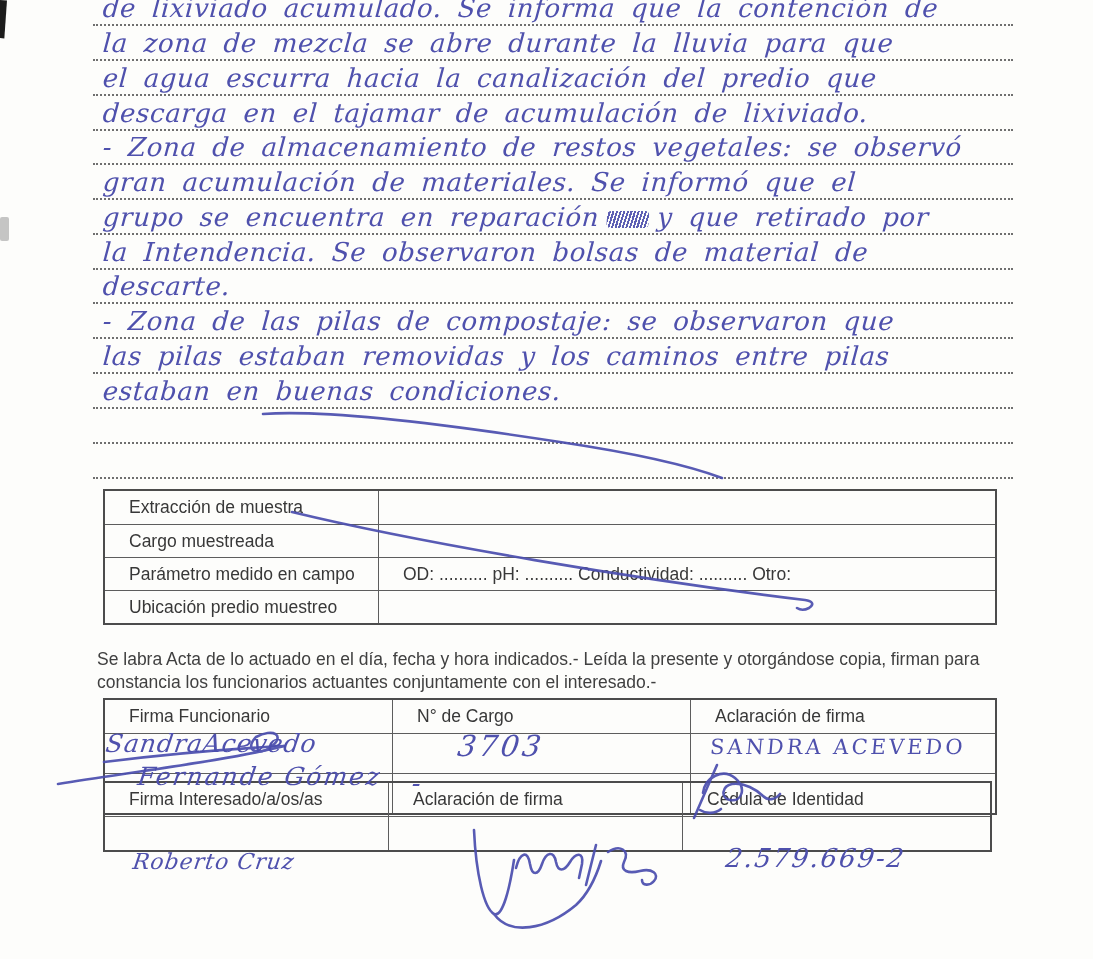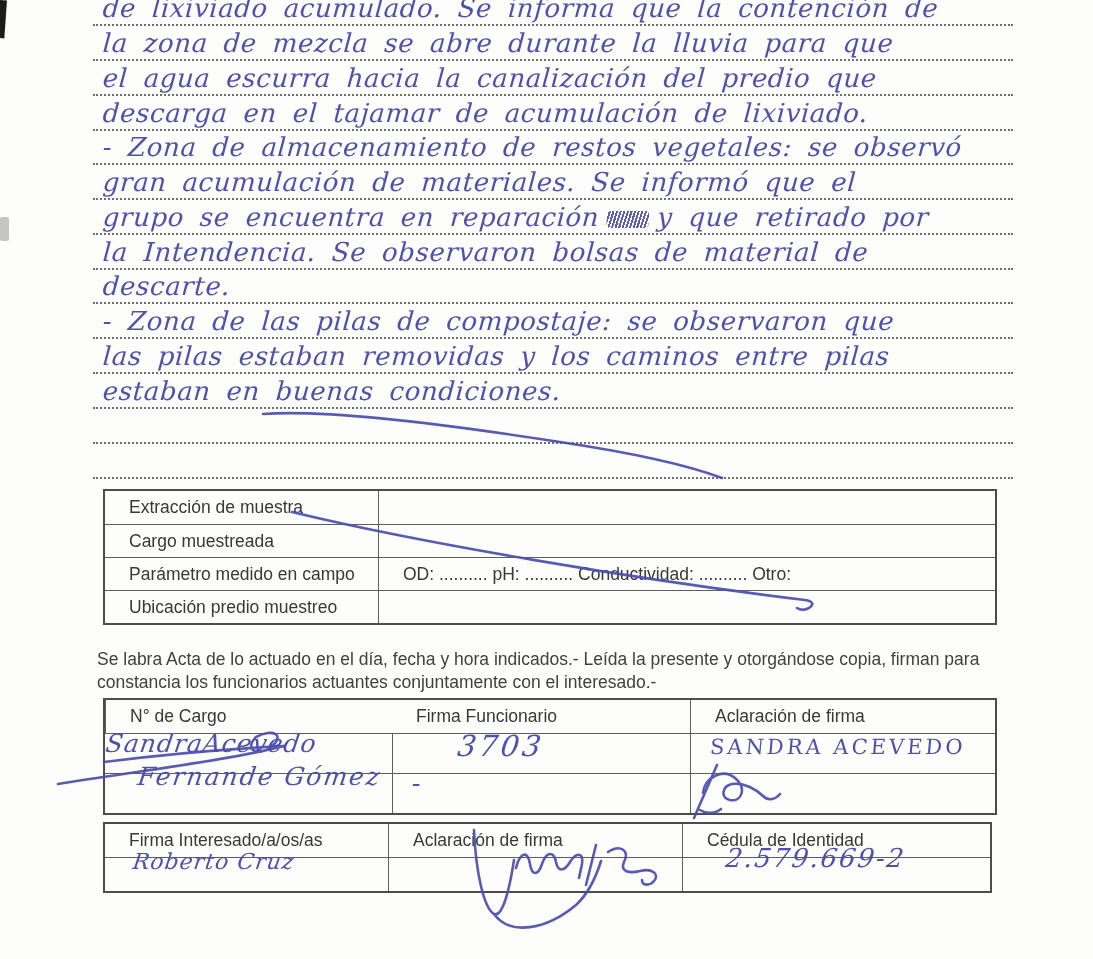--- a/index.html
+++ b/index.html
@@ -139,32 +139,32 @@
     <div class="cell"></div>
     <div class="cell c0">Parámetro medido en campo</div>
     <div class="cell">OD: .......... pH: .......... Conductividad: .......... Otro:</div>
     <div class="cell c0">Ubicación predio muestreo</div>
     <div class="cell"></div>
   </div>
 
   <div class="para">Se labra Acta de lo actuado en el día, fecha y hora indicados.- Leída la presente y otorgándose copia, firman para constancia los funcionarios actuantes conjuntamente con el interesado.-</div>
 
   <div class="ptable" style="left:103px;top:698px;width:890px;grid-template-columns:287px 298px 1fr;grid-template-rows:33px 40px 40px;">
+    <div class="cell r0 c0">Firma Funcionario</div>
     <div class="cell r0">N° de Cargo</div>
-    <div class="cell r0 c0">Firma Funcionario</div>
     <div class="cell r0">Aclaración de firma</div>
     <div class="cell c0"></div>
     <div class="cell"></div>
     <div class="cell"></div>
     <div class="cell c0"></div>
     <div class="cell"></div>
     <div class="cell"></div>
   </div>
 
-  <div class="ptable" style="left:103px;top:822px;width:885px;grid-template-columns:283px 294px 1fr;grid-template-rows:33px 34px;">
+  <div class="ptable" style="left:103px;top:781px;width:885px;grid-template-columns:283px 294px 1fr;grid-template-rows:33px 34px;">
     <div class="cell r0 c0">Firma Interesado/a/os/as</div>
     <div class="cell r0">Aclaración de firma</div>
     <div class="cell r0">Cédula de Identidad</div>
     <div class="cell c0"></div>
     <div class="cell"></div>
     <div class="cell"></div>
   </div>
 
   <div class="ink sig-sandra">SandraAcevedo</div>
   <div class="ink cargo-1">3703</div>

